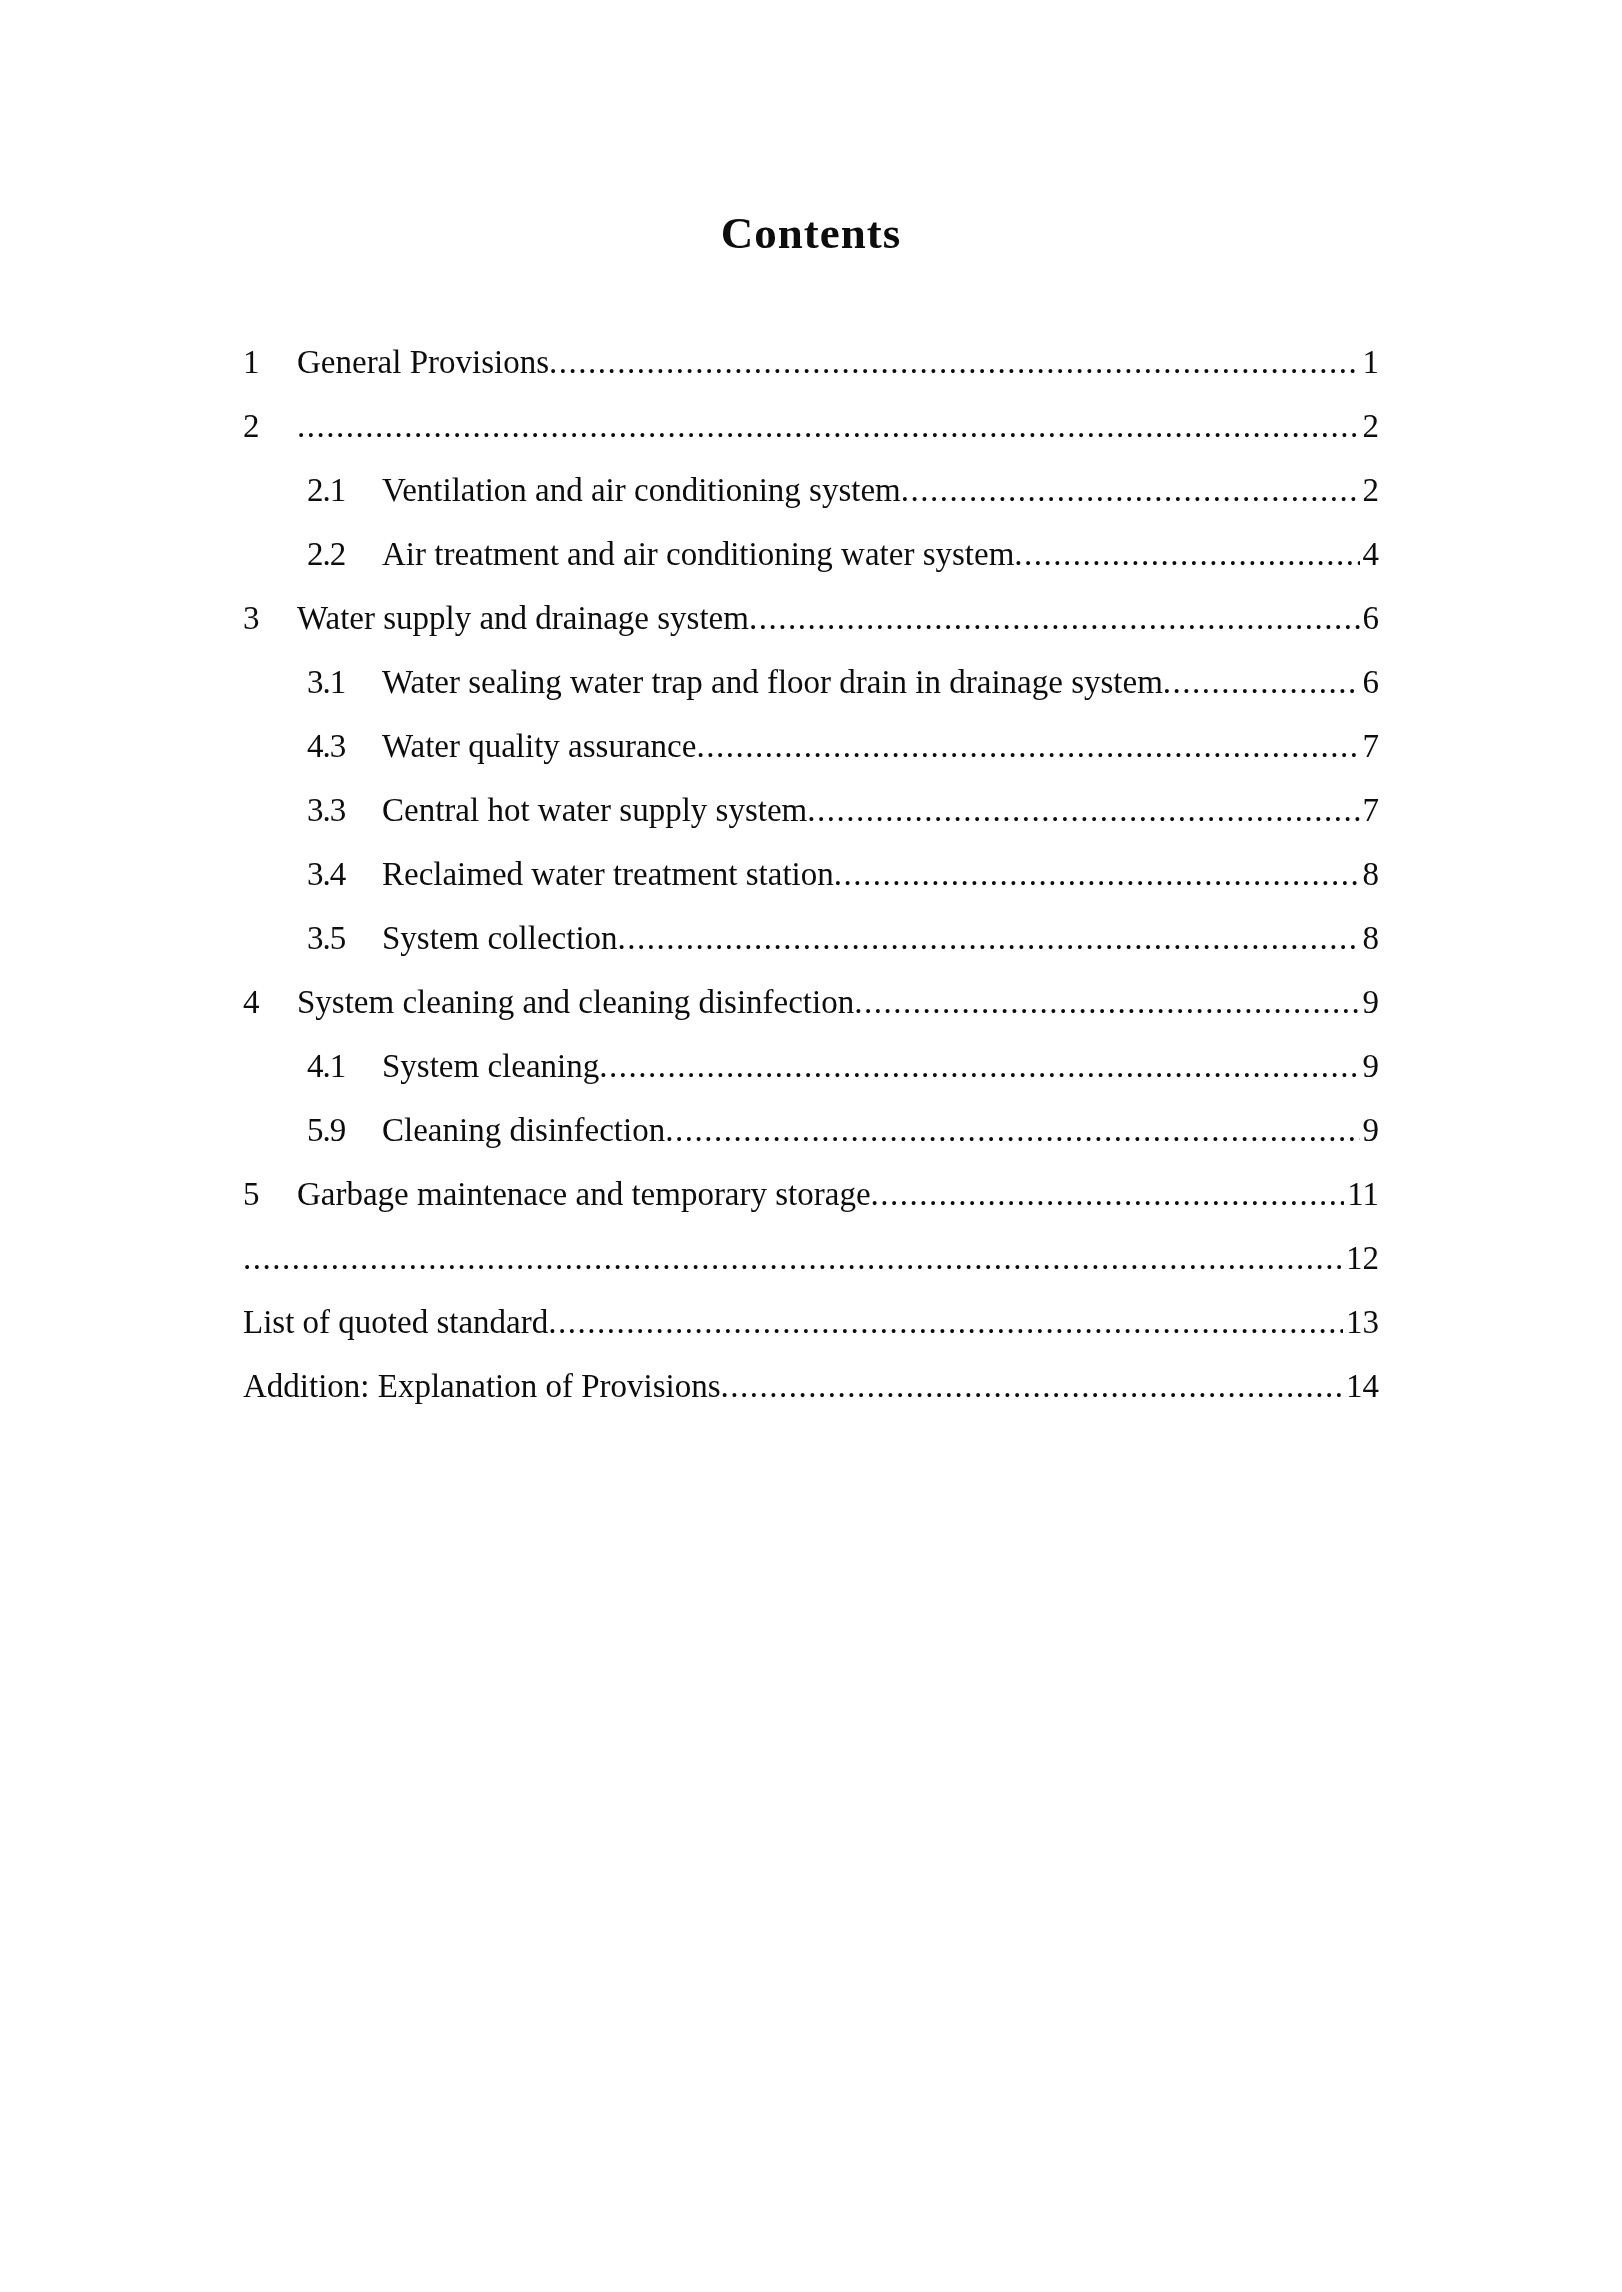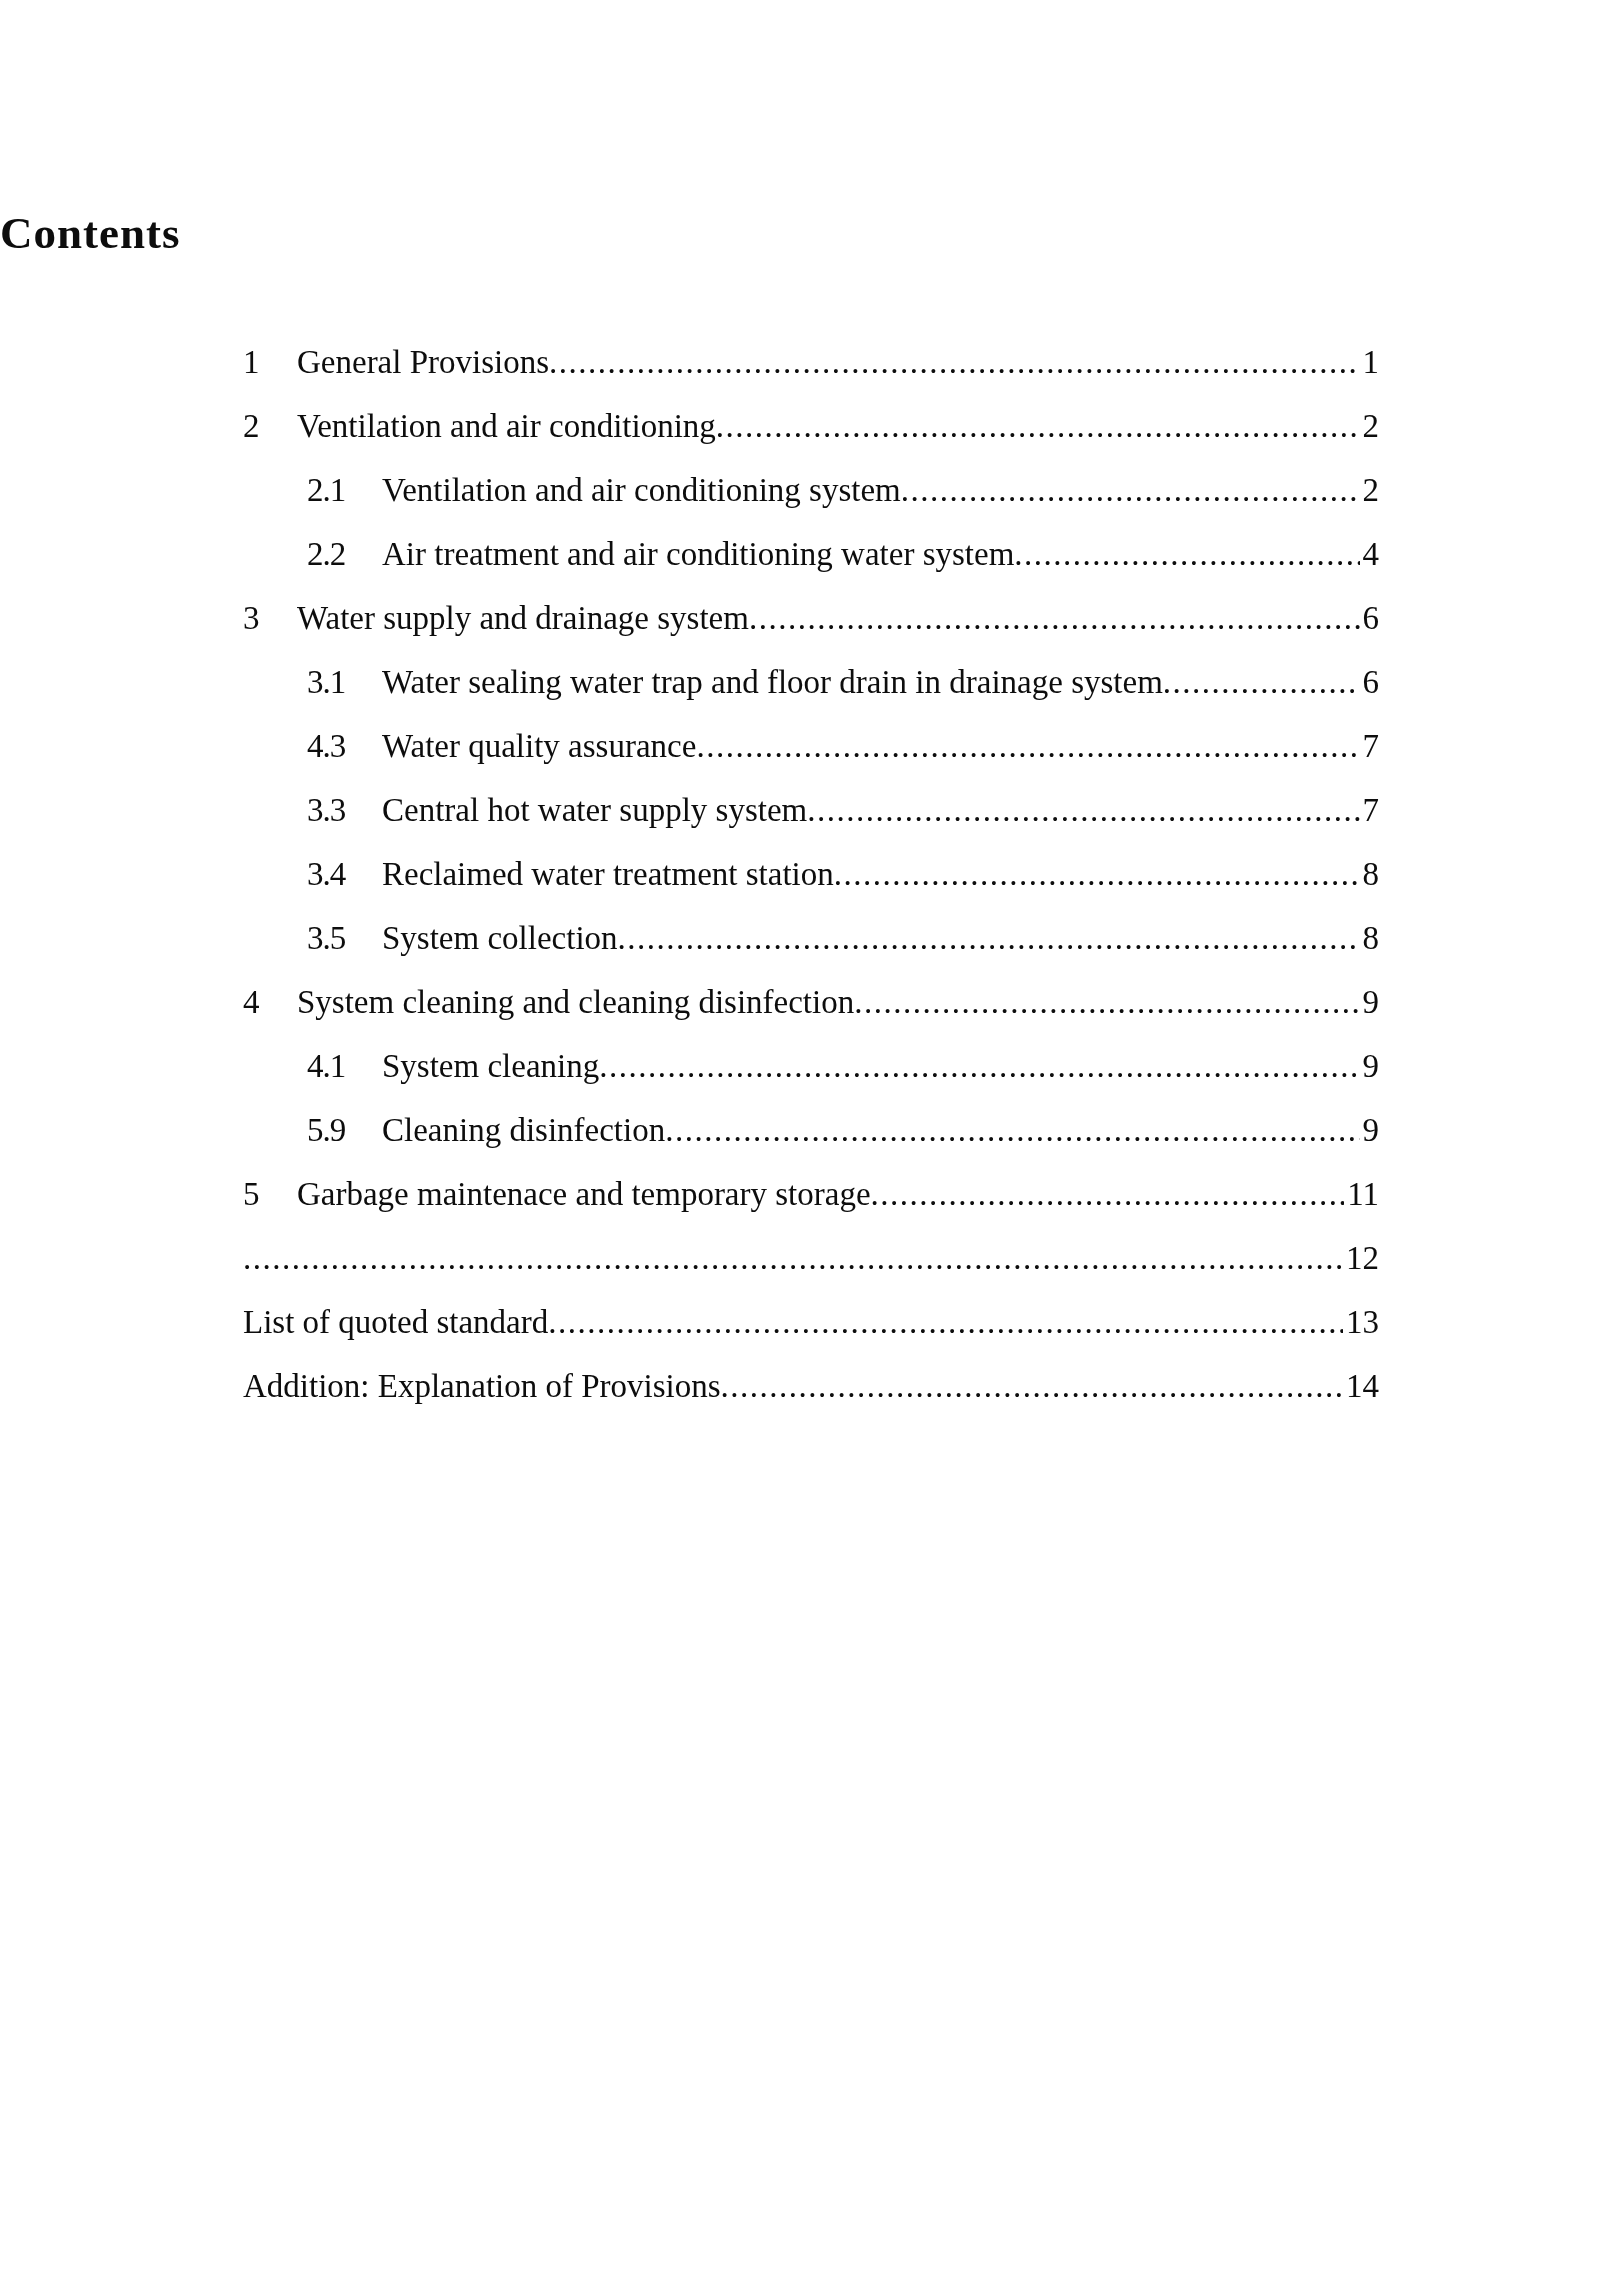--- a/index.html
+++ b/index.html
@@ -10,20 +10,21 @@
   }
   .page {
     position: relative;
     width: 1622px;
     height: 2293px;
     background: #ffffff;
     overflow: hidden;
   }
   .doc-title {
     padding-top: 208px;
+    text-align: center;
     font-size: 45px;
     line-height: 51px;
     font-weight: bold;
     letter-spacing: 1px;
   }
   .toc {
     margin: 71px 243px 0 243px;
   }
   .toc-row {
     display: flex;
@@ -74,21 +75,20 @@
 
   <div class="toc" id="toc-container">
       <div class="toc-row lvl0">
         <span class="num">1</span>
         <span class="entry-title">General Provisions</span>
         <span class="leader"></span>
         <span class="page-num">1</span>
       </div>
       <div class="toc-row lvl0">
         <span class="num">2</span>
-        <span class="entry-title">Ventilation and air conditioning</span>
         <span class="leader"></span>
         <span class="page-num">2</span>
       </div>
       <div class="toc-row lvl1">
         <span class="num">2.1</span>
         <span class="entry-title">Ventilation and air conditioning system</span>
         <span class="leader"></span>
         <span class="page-num">2</span>
       </div>
       <div class="toc-row lvl1">

